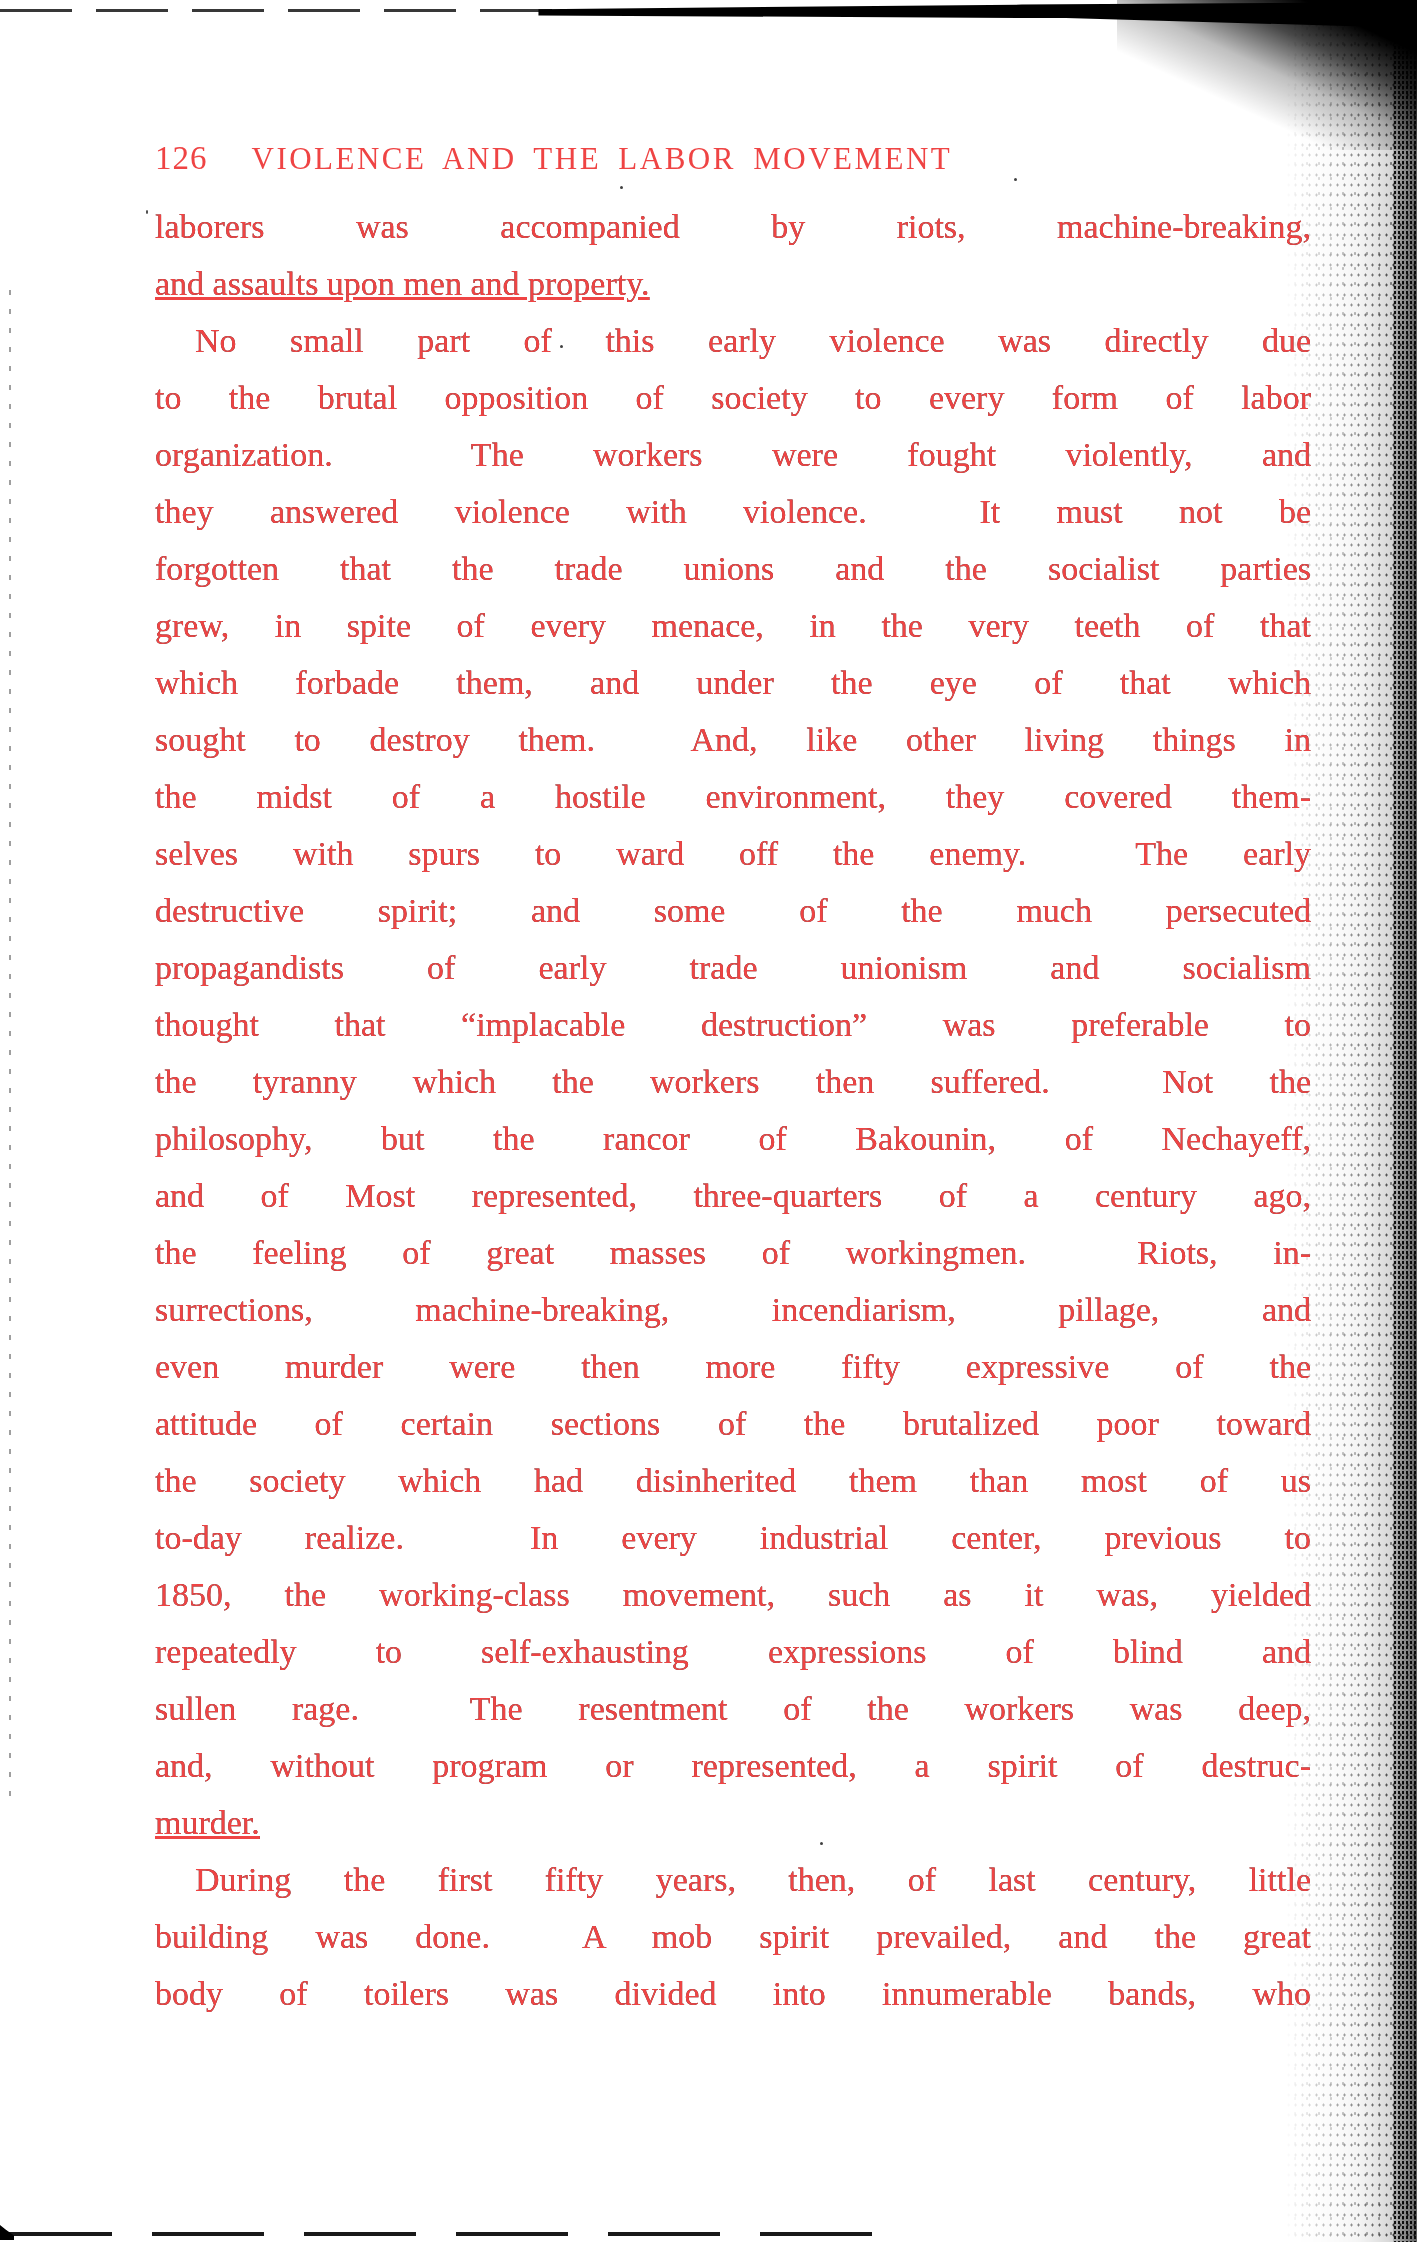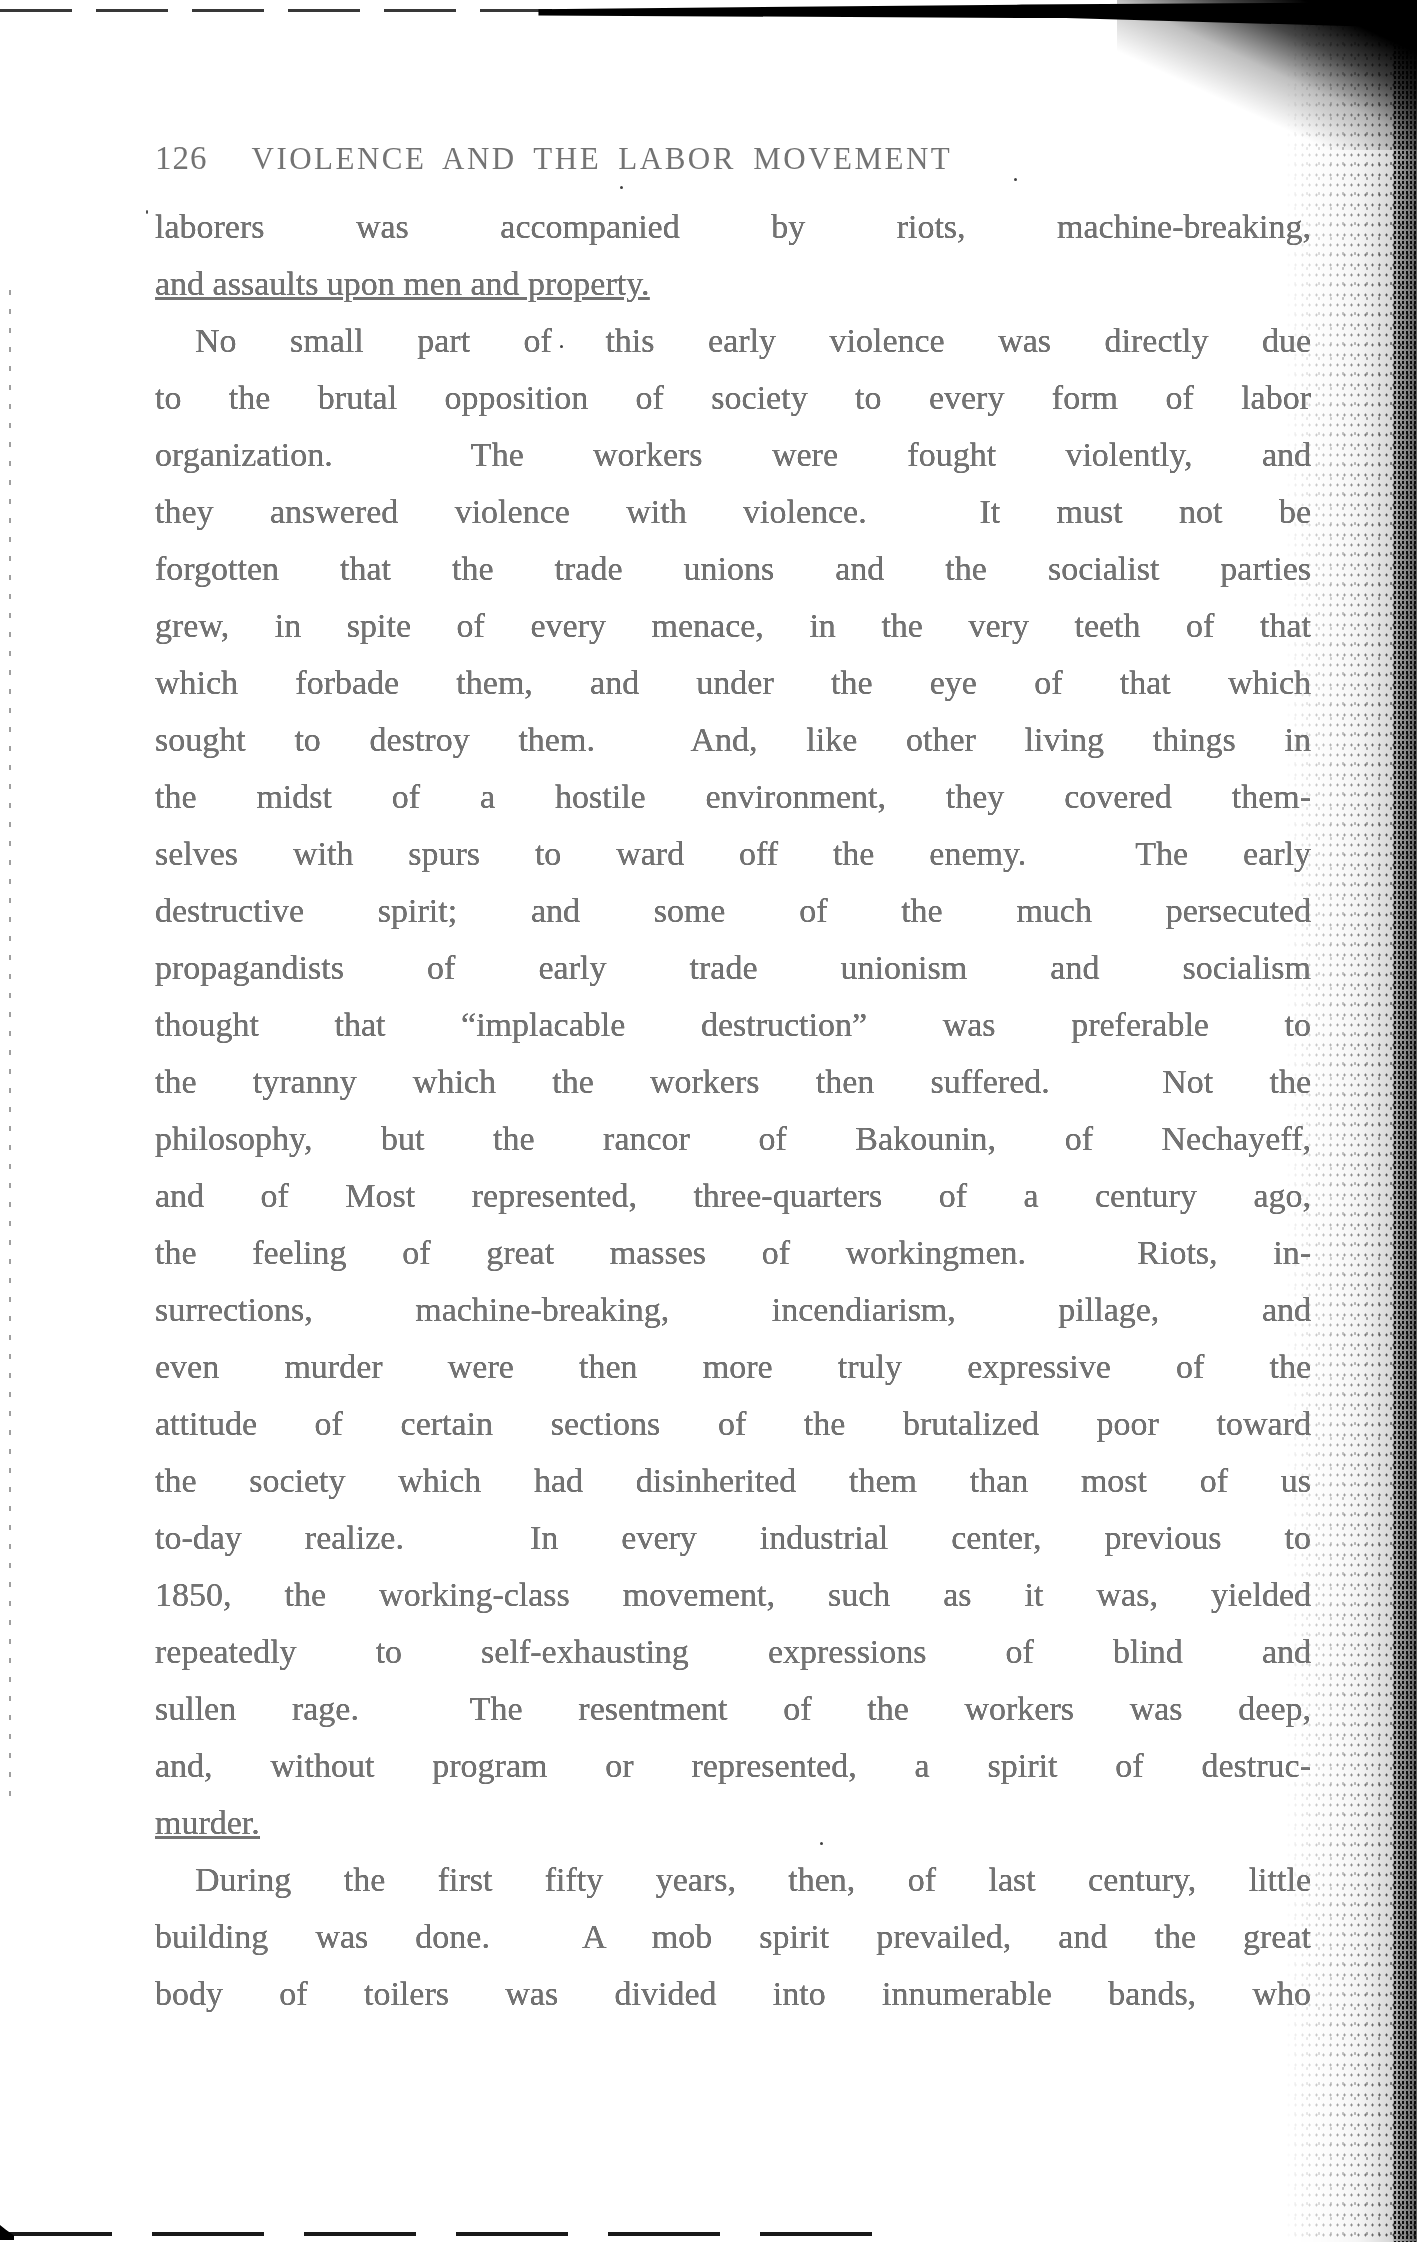--- a/index.html
+++ b/index.html
@@ -4,21 +4,21 @@
 <style>
   html, body { margin: 0; padding: 0; background: #e8e8e8; }
   .page {
     position: relative;
     width: 1417px;
     height: 2242px;
     margin: 0 auto;
     background: #ffffff;
     overflow: hidden;
     font-family: "Liberation Serif", "DejaVu Serif", serif;
-    color: #737373;
+    color: #ef4444;
   }
 
   
   .text-block {
     position: absolute;
     left: 155px;
     top: 140px;
     width: 1156px;
   }
   .page-header {
@@ -153,21 +153,21 @@
           <div class="line">the midst of a hostile environment, they covered them-</div>
           <div class="line">selves with spurs to ward off the enemy.&nbsp; The early</div>
           <div class="line">destructive spirit; and some of the much persecuted</div>
           <div class="line">propagandists of early trade unionism and socialism</div>
           <div class="line">thought that “implacable destruction” was preferable to</div>
           <div class="line">the tyranny which the workers then suffered.&nbsp; Not the</div>
           <div class="line">philosophy, but the rancor of Bakounin, of Nechayeff,</div>
           <div class="line">and of Most represented, three-quarters of a century ago,</div>
           <div class="line">the feeling of great masses of workingmen.&nbsp; Riots, in-</div>
           <div class="line">surrections, machine-breaking, incendiarism, pillage, and</div>
-          <div class="line">even murder were then more truly expressive of the</div>
+          <div class="line">even murder were then more fifty expressive of the</div>
           <div class="line">attitude of certain sections of the brutalized poor toward</div>
           <div class="line">the society which had disinherited them than most of us</div>
           <div class="line">to-day realize.&nbsp; In every industrial center, previous to</div>
           <div class="line">1850, the working-class movement, such as it was, yielded</div>
           <div class="line">repeatedly to self-exhausting expressions of blind and</div>
           <div class="line">sullen rage.&nbsp; The resentment of the workers was deep,</div>
           <div class="line">and, without program or represented, a spirit of destruc-</div>
           <div class="line no-justify">murder.</div>
         </div>
         <div class="paragraph">

